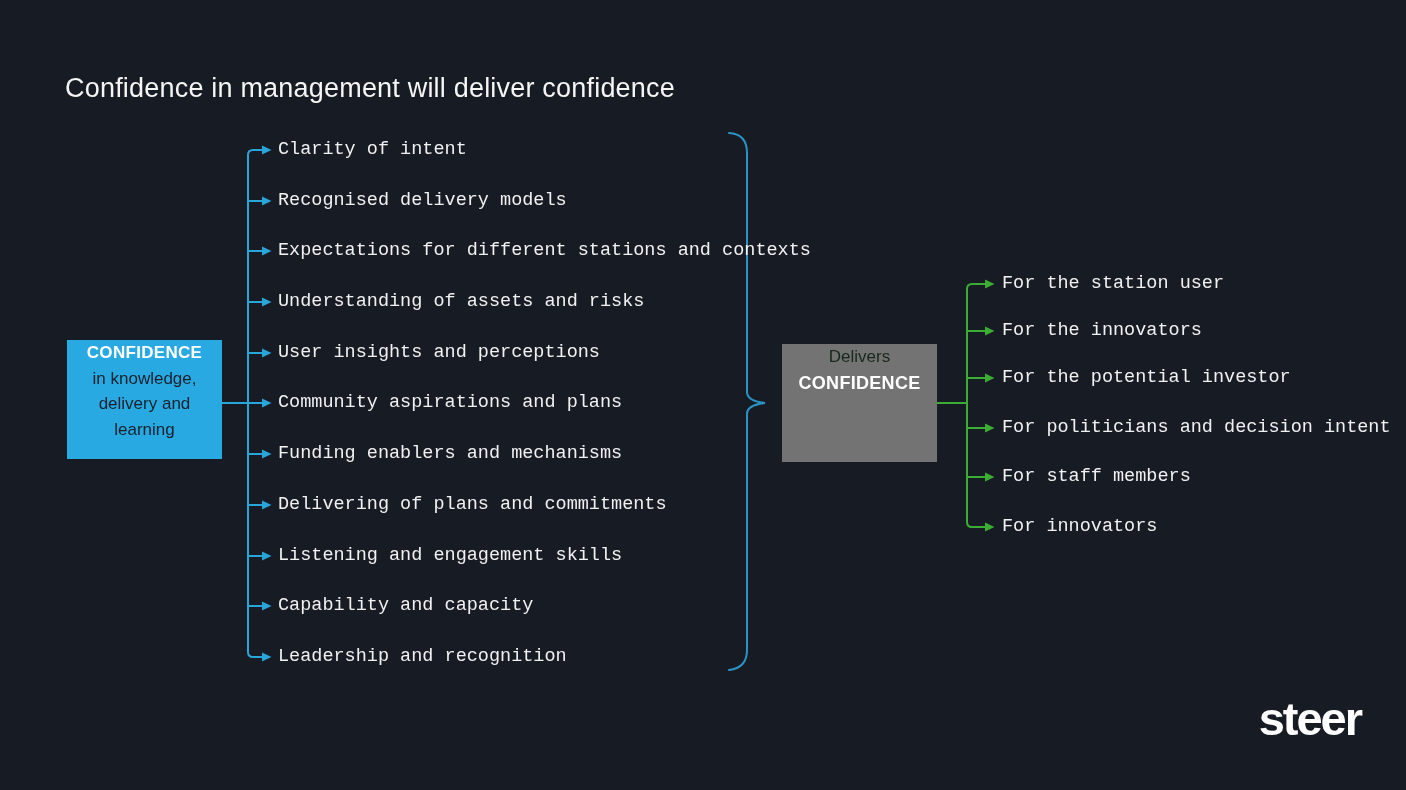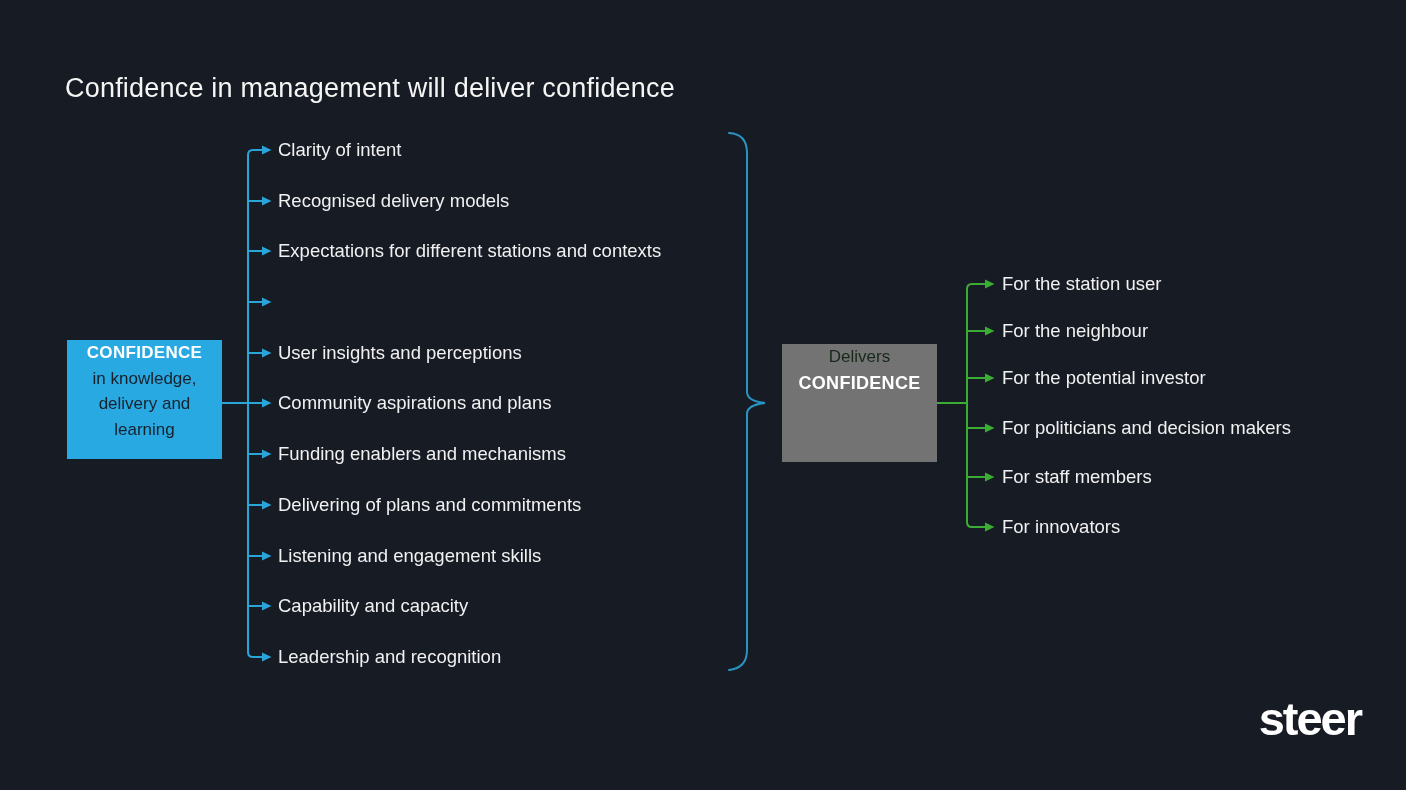--- a/index.html
+++ b/index.html
@@ -18,21 +18,21 @@
   .lines{position:absolute;left:0;top:0;}
   .lines path{fill:none;stroke-width:2;}
   .lines .c{stroke:#2aa5d9;}
   .lines .cfill{fill:#2aa5d9;}
   .lines .g{stroke:#3bad35;}
   .lines .gfill{fill:#3bad35;}
   .lines .brace{stroke:#2a93c2;stroke-linecap:round;}
   .item{
     position:absolute;transform:translateY(-50%);
     font-size:18.5px;font-weight:500;color:#f1f1f2;
-    white-space:nowrap;line-height:1;
+    white-space:nowrap;line-height:1;font-family:Liberation Mono, monospace;
   }
   .item.left{left:278px;}
   .item.right{left:1002px;}
   .box{
     position:absolute;display:flex;flex-direction:column;
     justify-content:flex-start;align-items:center;text-align:center;
   }
   .box.blue{
     left:67px;top:340px;width:155px;height:119px;
     background:#29a9e1;line-height:25.5px;font-size:17px;
@@ -115,30 +115,31 @@
   </div>
 
   <div class="box green">
     <div class="box-line1">Delivers</div>
     <div class="box-heading">CONFIDENCE</div>
   </div>
 
   <div class="item left" style="top:150px">Clarity of intent</div>
   <div class="item left" style="top:201px">Recognised delivery models</div>
   <div class="item left" style="top:251px">Expectations for different stations and contexts</div>
+  <div class="item left" style="top:302px">Understanding of assets and risks</div>
   <div class="item left" style="top:353px">User insights and perceptions</div>
   <div class="item left" style="top:454px">Funding enablers and mechanisms</div>
   <div class="item left" style="top:403px">Community aspirations and plans</div>
   <div class="item left" style="top:505px">Delivering of plans and commitments</div>
   <div class="item left" style="top:556px">Listening and engagement skills</div>
   <div class="item left" style="top:606px">Capability and capacity</div>
   <div class="item left" style="top:657px">Leadership and recognition</div>
 
   <div class="item right" style="top:284px">For the station user</div>
-  <div class="item right" style="top:331px">For the neighbour</div>
+  <div class="item right" style="top:331px">For the innovators</div>
   <div class="item right" style="top:378px">For the potential investor</div>
-  <div class="item right" style="top:428px">For politicians and decision makers</div>
+  <div class="item right" style="top:428px">For politicians and decision intent</div>
   <div class="item right" style="top:477px">For staff members</div>
   <div class="item right" style="top:527px">For innovators</div>
 
   <div class="logo">steer</div>
 
 </div>
 
 </body></html>

